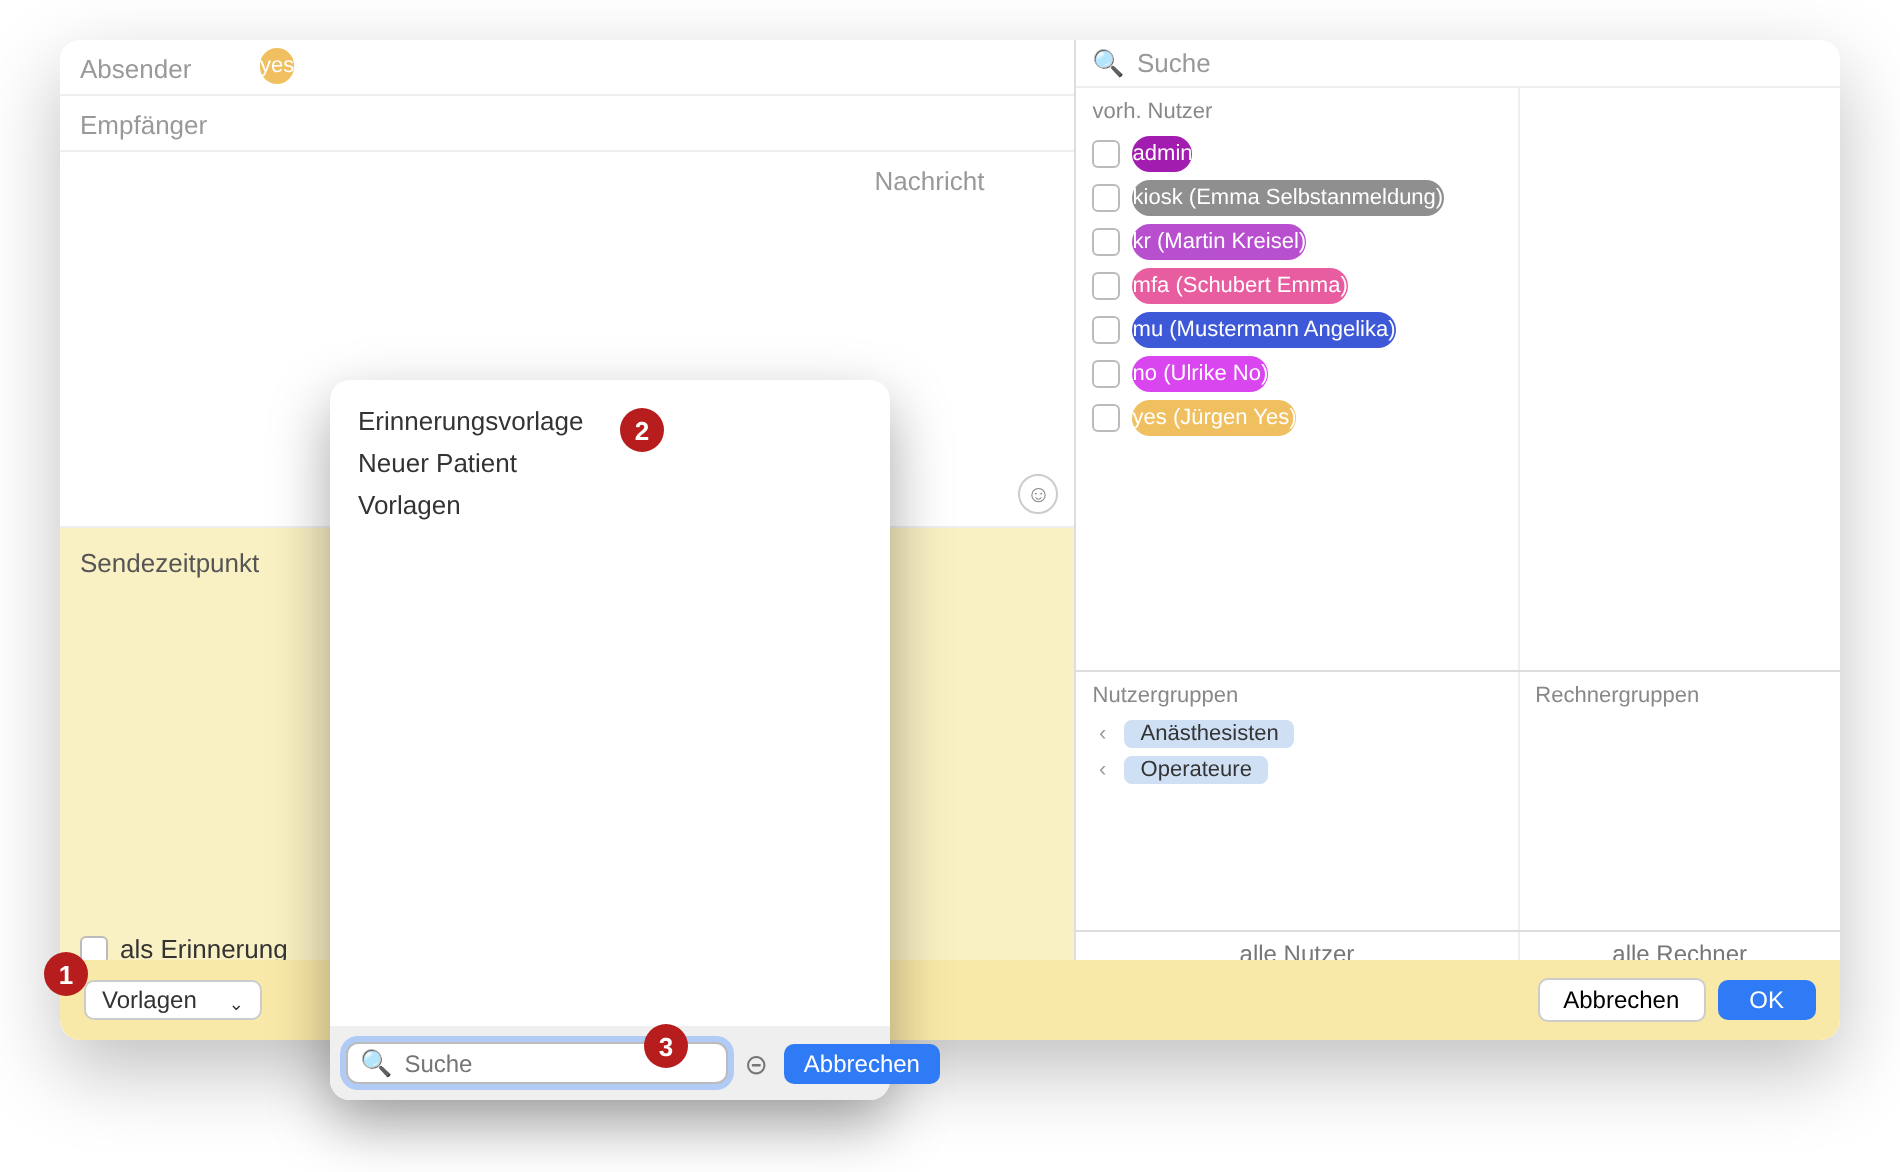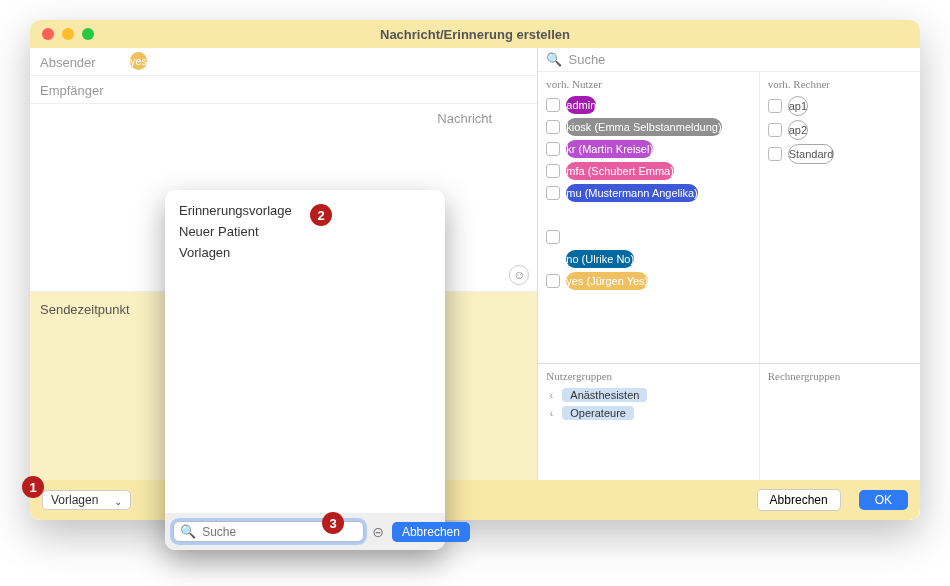--- a/index.html
+++ b/index.html
@@ -153,21 +153,20 @@
     }
     .chev { font-size: 9px; }
     .footer-spacer { flex: 1; }
     .ok-btn {
       background: #2f7af5;
       color: white;
       border: none;
       border-radius: 5px;
       padding: 3px 16px;
       font-size: 12px;
-      margin-left: 12px;
     }
     .cancel-btn {
       background: #fff;
       border: 1px solid #ccc;
       border-radius: 5px;
       padding: 3px 12px;
       font-size: 12px;
     }
 
     .right-pane {
@@ -198,21 +197,20 @@
       padding: 6px 4px;
     }
     .rechner-col {
       flex: 1;
       padding: 6px 4px;
     }
     .col-header {
       font-size: 11px;
       color: #888;
       padding: 0 4px 4px;
-      font-family: Liberation Serif, serif;
     }
     .list-row {
       display: flex;
       align-items: center;
       gap: 6px;
       padding: 2px 4px;
     }
 
     .groups-row {
       display: flex;
@@ -328,28 +326,20 @@
       display: flex;
       align-items: center;
       justify-content: center;
       z-index: 100;
     }
   </style>
 </head>
 <body>
 
 <div class="window">
-  <div class="titlebar">
-    <div class="traffic-lights">
-      <div class="tl red"></div>
-      <div class="tl yellow"></div>
-      <div class="tl green"></div>
-    </div>
-    <div class="window-title">Nachricht/Erinnerung erstellen</div>
-  </div>
 
   <div class="content">
     <div class="left-pane">
       <div class="form-row">
         <div class="form-label">Absender</div>
         <div class="form-value">
           <span class="pill pill-yes">yes</span>
         </div>
       </div>
       <div class="form-row">
@@ -395,42 +385,25 @@
               <div class="list-row">
                 <span class="checkbox"></span>
                 <span class="pill" style="background: rgb(232, 93, 160);">mfa (Schubert Emma)</span>
               </div>
               <div class="list-row">
                 <span class="checkbox"></span>
                 <span class="pill" style="background: rgb(62, 89, 216);">mu (Mustermann Angelika)</span>
               </div>
               <div class="list-row">
                 <span class="checkbox"></span>
-                <span class="pill" style="background: #0369a1; margin-top: 44px;">no (Ulrike No)</span>
+                <span class="pill" style="background: #d946ef;">no (Ulrike No)</span>
               </div>
               <div class="list-row">
                 <span class="checkbox"></span>
                 <span class="pill" style="background: rgb(240, 192, 96);">yes (Jürgen Yes)</span>
-              </div>
-            </div>
-        </div>
-        <div class="rechner-col">
-          <div class="col-header">vorh. Rechner</div>
-          <div id="rechner-list">
-              <div class="list-row">
-                <span class="checkbox"></span>
-                <span class="pill pill-outline">ap1</span>
-              </div>
-              <div class="list-row">
-                <span class="checkbox"></span>
-                <span class="pill pill-outline">ap2</span>
-              </div>
-              <div class="list-row">
-                <span class="checkbox"></span>
-                <span class="pill pill-outline">Standard</span>
               </div>
             </div>
         </div>
       </div>
       <div class="groups-row">
         <div class="group-col">
           <div class="col-header">Nutzergruppen</div>
           <div id="groups-list">
               <div class="grp-item">
                 <span class="grp-chev">‹</span>

